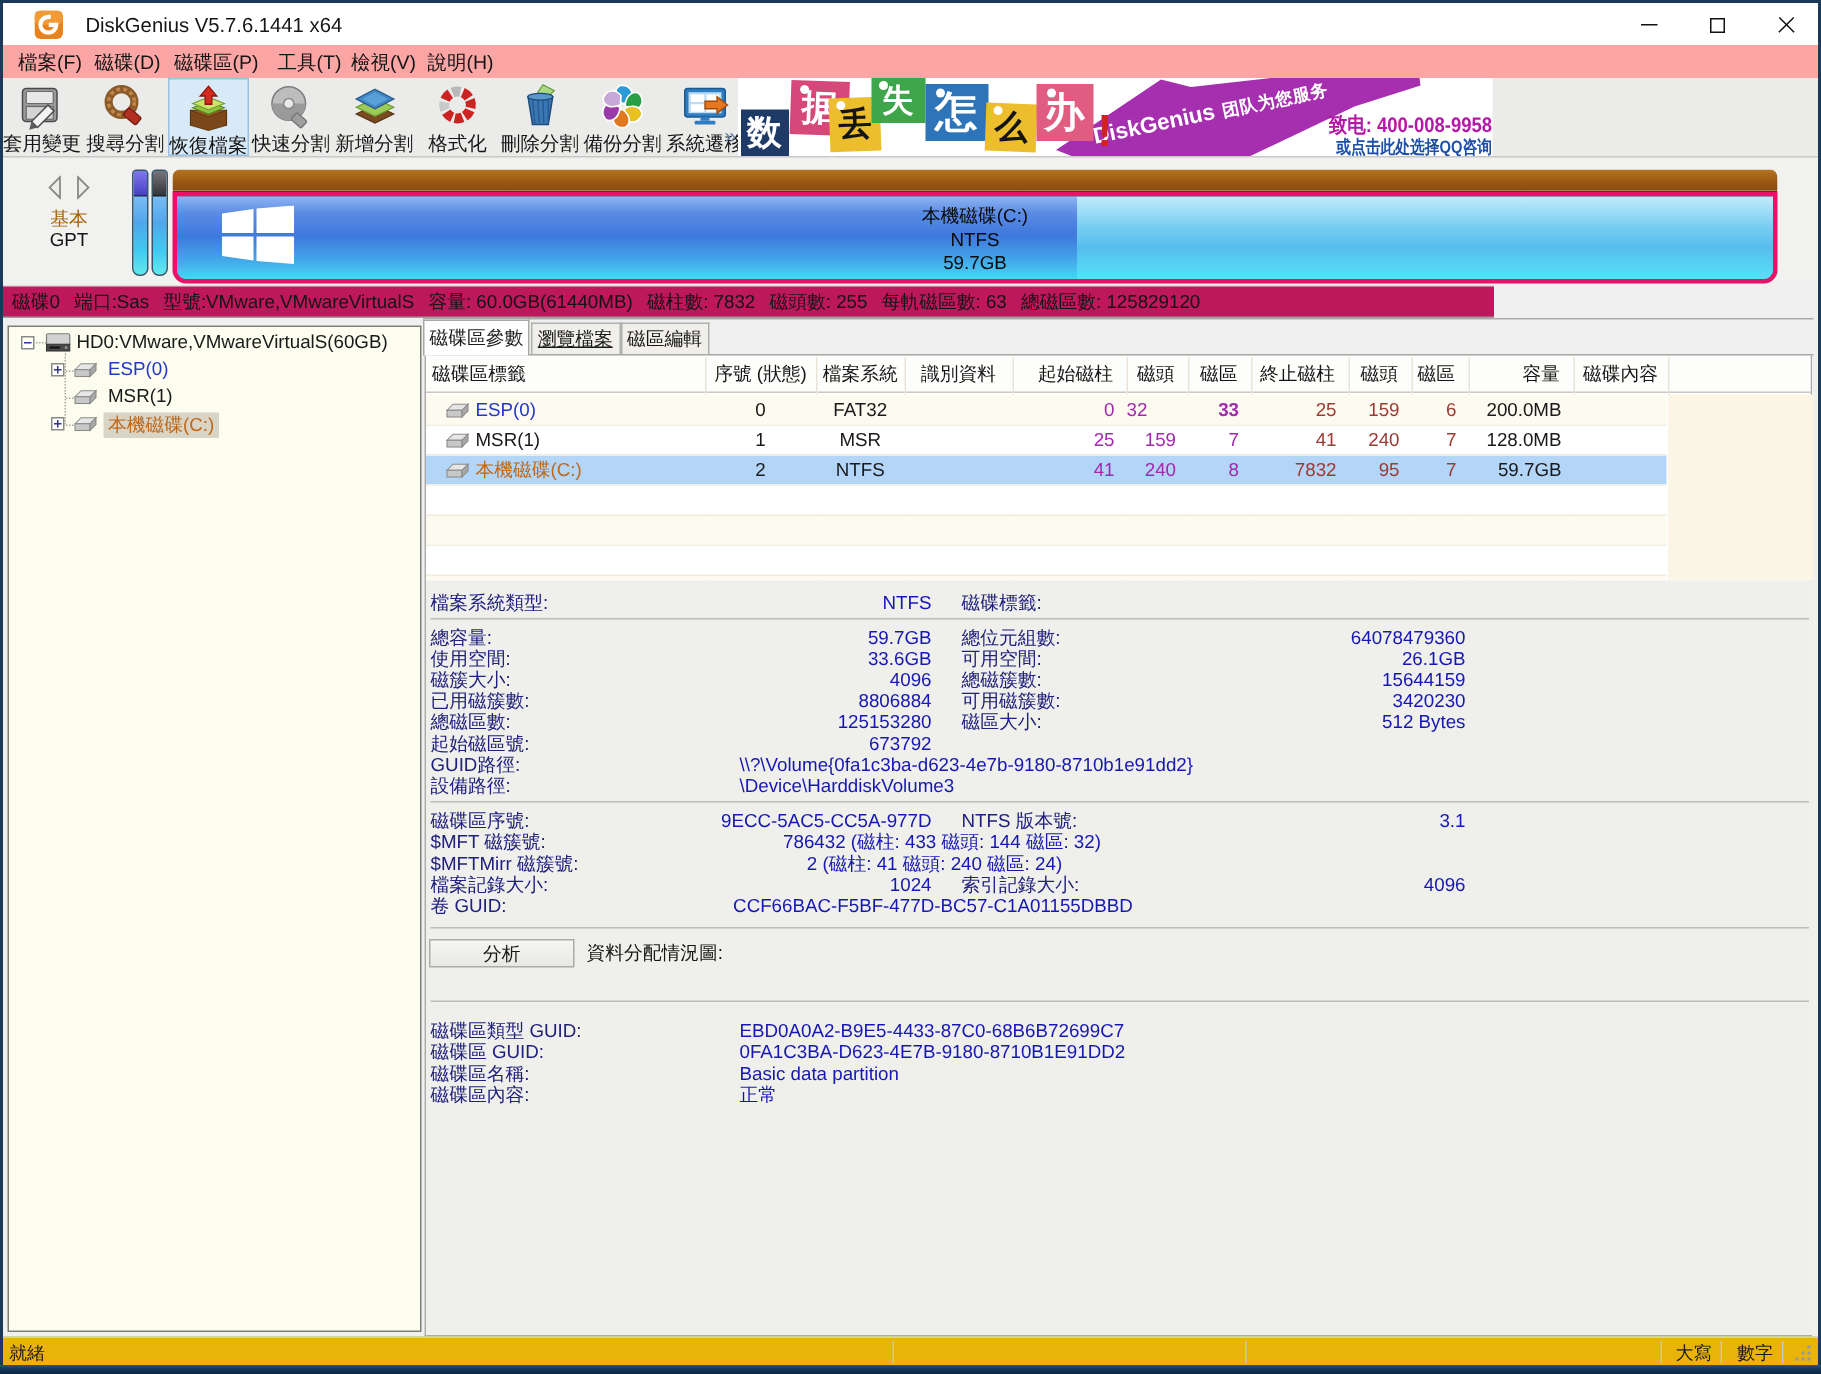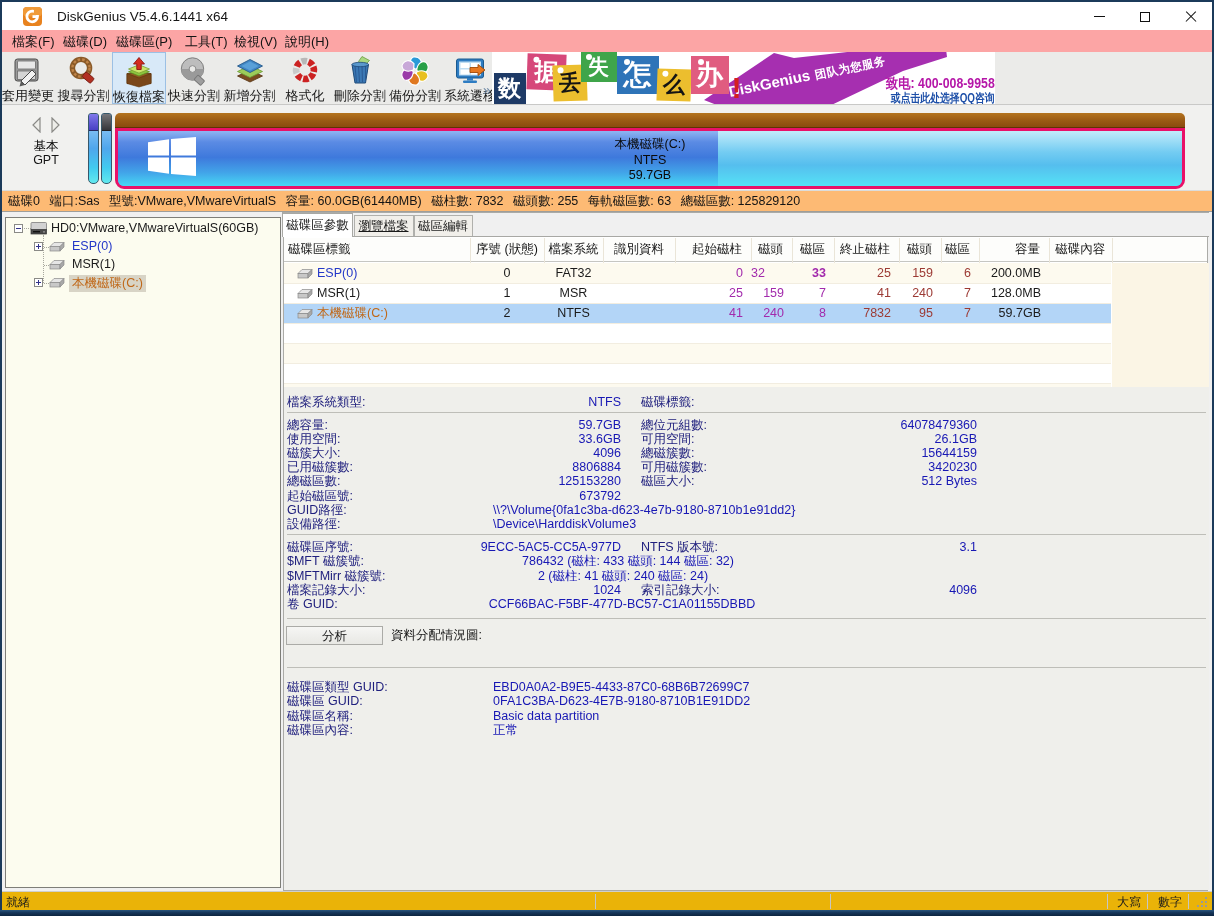--- a/index.html
+++ b/index.html
@@ -33,36 +33,36 @@
 .tile { position:absolute; display:flex; align-items:center; justify-content:center; }
 .tile .hole { position:absolute; width:6px; height:6px; border-radius:50%; background:#FFFFFF; }
 .ribbon-text { position:absolute; left:237px; top:31px; transform:rotate(-11.8deg); transform-origin:left center;
   color:#FFFFFF; font-size:15px; font-weight:bold; white-space:nowrap; }
 .ribbon-text .cjk { font-size:11.5px; margin-left:5px; letter-spacing:.5px; }
 .phone-line { position:absolute; right:0px; top:23px; font-size:14px; font-weight:bold; color:#B517A8; white-space:nowrap; transform:scaleX(.88); transform-origin:right center; }
 .qq-line { position:absolute; right:0px; top:38px; font-size:12px; font-weight:bold; color:#1D4FA8; white-space:nowrap; transform:scaleX(.82); transform-origin:right center; }
 
 .diskarea { left:2px; top:106px; width:1210px; height:84px; background:#F1F1EF; }
 .nav-arrows { left:29px; top:11px; width:30px; height:16px; }
-.bus-type { left:14px; top:32px; width:60px; text-align:center; font-size:12.5px; color:#000000; }
+.bus-type { left:14px; top:32px; width:60px; text-align:center; font-size:12.5px; color:#a16207; }
 .pt-type { left:14px; top:47px; width:60px; text-align:center; font-size:12.5px; color:#141414; }
 .minibar { top:7px; width:11.5px; height:71px; border:1px solid #37586B; border-radius:3px 3px 5px 5px; overflow:hidden; background:linear-gradient(180deg,#6A9AEC 0%,#79BCF2 25%,#4FA6EC 50%,#41CBF0 78%,#62E9EE 100%); }
 .minibar .cap { width:100%; height:17px; }
 .minibar1 { left:85.5px; } .minibar2 { left:98.5px; }
 .cap-esp { background:linear-gradient(180deg,#8078EC,#4840C4); border-bottom:1px solid #27275E; }
 .cap-msr { background:linear-gradient(180deg,#76767A,#36363A); border-bottom:1px solid #202022; }
 .mainbar { left:113px; top:7px; width:1070px; height:76px; }
 .mainbar .browncap { position:absolute; left:0; top:0; width:100%; height:15px; border-radius:5px 5px 0 0; background:linear-gradient(180deg,#B4741F 0%,#9A5A14 55%,#8A4B0E 100%); border-bottom:1px solid #5E3404; }
 .mainbar .body { position:absolute; left:0; top:15px; width:100%; height:61px; border:3px solid #E91168; border-radius:0 0 9px 9px; overflow:hidden; background:#57B9EE; }
 .mainbar .used { position:absolute; left:0; top:0; height:100%; width:56.4%; background:linear-gradient(180deg,#8FB5F2 0%,#5B8BE4 20%,#3E79DC 48%,#42A5E9 76%,#47D7F4 100%); }
 .mainbar .free { position:absolute; right:0; top:0; height:100%; width:43.6%; background:linear-gradient(180deg,#C2ECFA 0%,#74CCF2 38%,#55BEEE 62%,#55E2F6 100%); }
 .winlogo { position:absolute; left:30px; top:6px; }
 .bar-text { position:absolute; left:0; top:6px; width:100%; text-align:center; font-size:12.5px; line-height:15.5px; color:#0A0A0A; }
 
-.infobar { left:2px; top:190px; width:1210px; height:22px; background:#fdba74; border-top:1px solid #DCDCDA; border-bottom:1px solid #9E9E9A; line-height:20px; white-space:nowrap; padding-left:6px; font-size:12.5px; color:#141414; }
+.infobar { left:2px; top:190px; width:994px; height:22px; background:#be185d; border-top:1px solid #DCDCDA; border-bottom:1px solid #9E9E9A; line-height:20px; white-space:nowrap; padding-left:6px; font-size:12.5px; color:#141414; }
 .infobar span { margin-right:6px; }
 
 .workspace { left:2px; top:212px; width:1210px; height:679px; background:#F0F0F0; }
 
 .treepanel { left:3px; top:5px; width:276px; height:671px; background:#FCFCEF; border:1px solid #7E7E78; }
 .expander { position:absolute; width:9px; height:9px; background:#FFFFFF; border:1px solid #8A8A86; }
 .expander i { position:absolute; left:1px; top:3px; width:5px; height:1px; background:#33338A; }
 .expander.plus i.v { left:3px; top:1px; width:1px; height:5px; }
 .tree-label { position:absolute; font-size:12.5px; }
 .dotline-v { position:absolute; width:0; border-left:1px dotted #A8A89E; }
@@ -107,21 +107,21 @@
 <body>
 
 <div class="abs window-frame"></div>
 <div class="abs titlebar">
 <svg class="abs" width="19" height="19" viewBox="0 0 19 19" style="left:21px;top:5px">
       <rect x="0" y="0" width="19" height="19" rx="4" fill="#E8821E"></rect>
       <rect x="0" y="0" width="19" height="9.5" rx="4" fill="#F09A38"></rect>
       <path d="M 14.5 9.5 A 5.3 5.3 0 1 1 9.5 4.2" fill="none" stroke="#FFF" stroke-width="2.8" stroke-linecap="square"></path>
       <rect x="9.5" y="8.2" width="5" height="2.8" fill="#FFF"></rect>
     </svg>
-<div class="abs title-text">DiskGenius V5.4.6.1441 x64</div>
+<div class="abs title-text">DiskGenius V5.7.6.1441 x64</div>
 <div class="abs caption-btn cap-min">
       <span class="glyph-min"></span>
     </div>
 <div class="abs caption-btn cap-max">
       <span class="glyph-max"></span>
     </div>
 <div class="abs caption-btn cap-close">
       <span class="glyph-close"></span>
     </div>
 </div>

